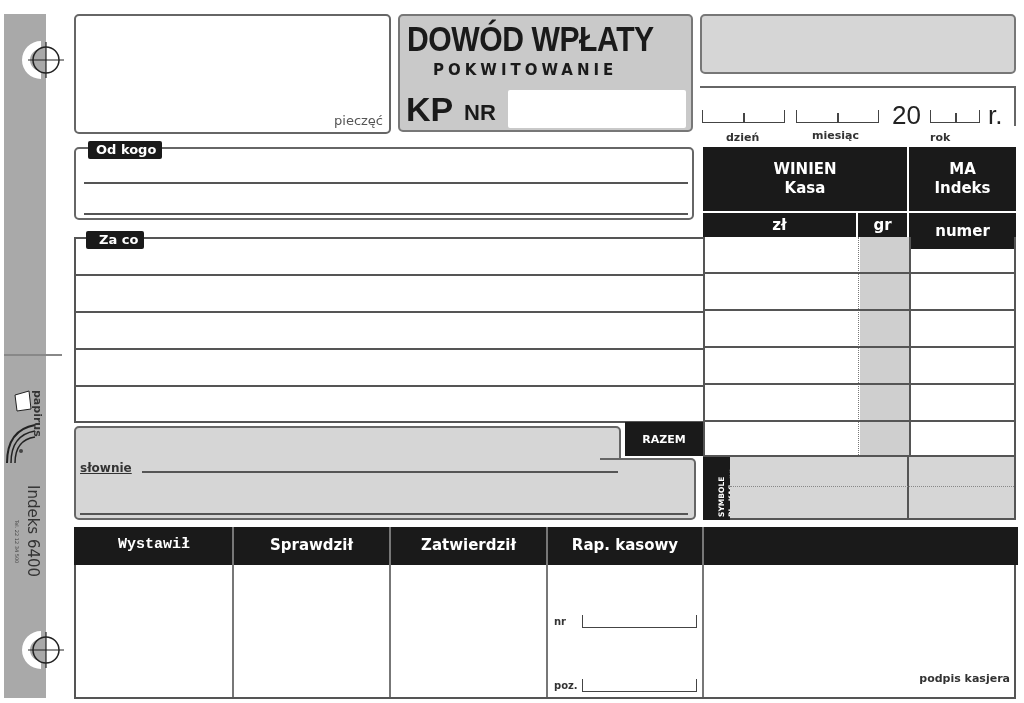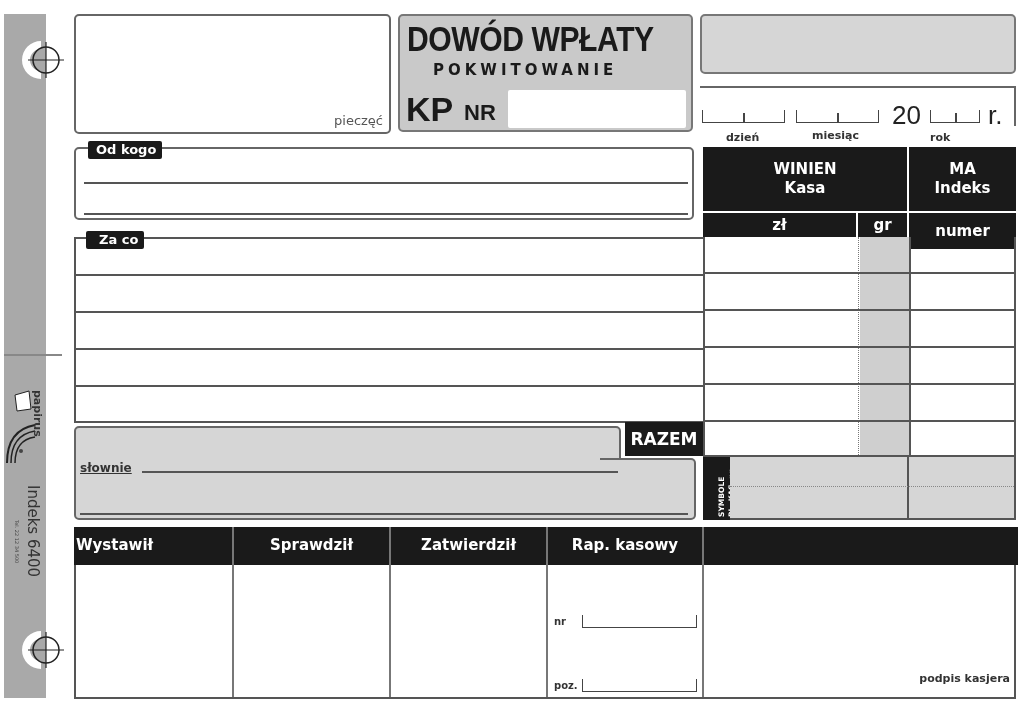--- a/index.html
+++ b/index.html
@@ -164,21 +164,21 @@
   <div class="abs" style="left:206px; top:111px; width:105px; height:35px;"></div>
   <div class="abs" style="left:0; top:148px; width:153px; height:35px;"></div>
   <div class="abs" style="left:155px; top:148px; width:49px; height:35px;"></div>
   <div class="abs" style="left:206px; top:148px; width:105px; height:35px;"></div>
   <div class="abs" style="left:0; top:185px; width:153px; height:33px;"></div>
   <div class="abs" style="left:155px; top:185px; width:49px; height:33px;"></div>
   <div class="abs" style="left:206px; top:185px; width:105px; height:33px;"></div>
 </div>
 
 <div class="abs dark-cell" style="left:625px; top:422px; width:78px; height:34px;">
-  <span style="font-size:17px;">RAZEM</span>
+  <span style="font-size:11px;">RAZEM</span>
 </div>
 
 <div class="abs box light-gray" style="left:74px; top:426px; width:547px; height:94px; border-color:#666;"></div>
 <div class="abs box light-gray" style="left:600px; top:458px; width:96px; height:62px; border-color:#666; border-left:none; border-top-left-radius:0; border-bottom-left-radius:0;"></div>
 <div class="abs light-gray" style="left:590px; top:460px; width:20px; height:58px;"></div>
 <div class="abs tiny-label" style="left:80px; top:461px; font-size:12px;text-decoration:underline;">słownie</div>
 <div class="abs hline" style="left:142px; top:471px; width:476px;"></div>
 <div class="abs hline" style="left:80px; top:513px; width:608px;"></div>
 
 <div class="abs" style="left:703px; top:457px; width:27px; height:63px; background:#1a1a1a;">
@@ -189,21 +189,21 @@
   <div class="abs vline" style="left:177px; top:0; height:63px;"></div>
   <div class="abs" style="left:0; top:29px; width:284px; height:0; border-top:1px dotted #888;"></div>
   <div class="abs" style="left:0; top:0; width:177px; height:29px;"></div>
   <div class="abs" style="left:179px; top:0; width:105px; height:29px;"></div>
   <div class="abs" style="left:0; top:30px; width:177px; height:31px;"></div>
   <div class="abs" style="left:179px; top:30px; width:105px; height:31px;"></div>
 </div>
 
 <div class="abs" style="left:74px; top:527px; width:942px; height:172px; border:2px solid #555; border-top:none;">
   <div class="abs" style="left:-2px; top:0; width:944px; height:38px; background:#1a1a1a;"></div>
-  <div class="abs footer-hdr" style="left:0; top:9px; width:156px; text-align:left;">Wystawił</div>
+  <div class="abs footer-hdr" style="left:0; top:9px; width:156px; text-align:center;font-family:Liberation Mono, monospace;">Wystawił</div>
   <div class="abs footer-hdr" style="left:158px; top:9px; width:155px; text-align:center;">Sprawdził</div>
   <div class="abs footer-hdr" style="left:315px; top:9px; width:155px; text-align:center;">Zatwierdził</div>
   <div class="abs footer-hdr" style="left:472px; top:9px; width:154px; text-align:center;">Rap. kasowy</div>
 
   <div class="abs vline" style="left:156px; top:0; height:170px; background:#777;"></div>
   <div class="abs vline" style="left:313px; top:0; height:170px; background:#777;"></div>
   <div class="abs vline" style="left:470px; top:0; height:170px; background:#777;"></div>
   <div class="abs vline" style="left:626px; top:0; height:170px; background:#777;"></div>
 
   <div class="abs" style="left:0; top:38px; width:156px; height:132px;"></div>

